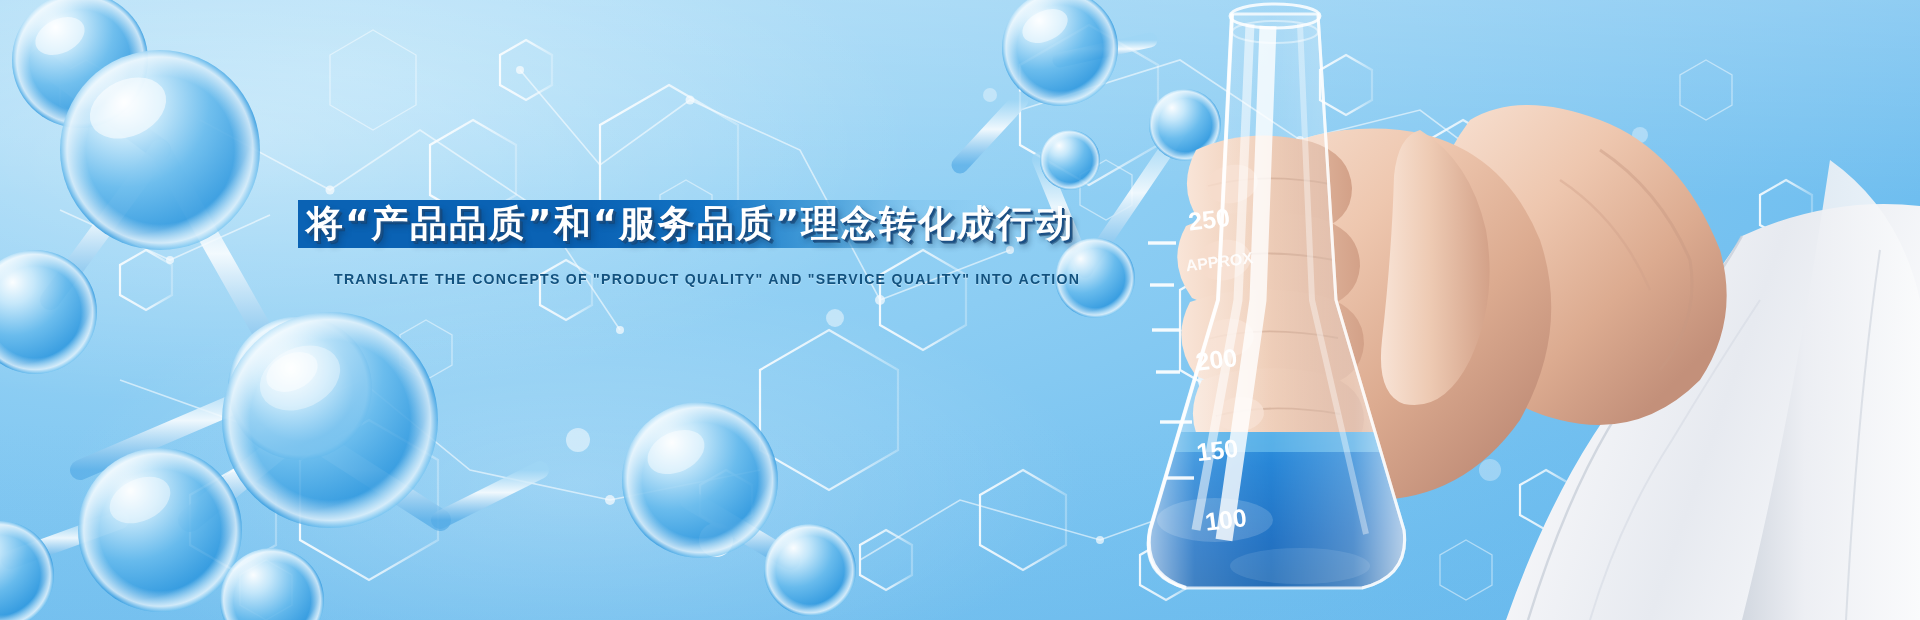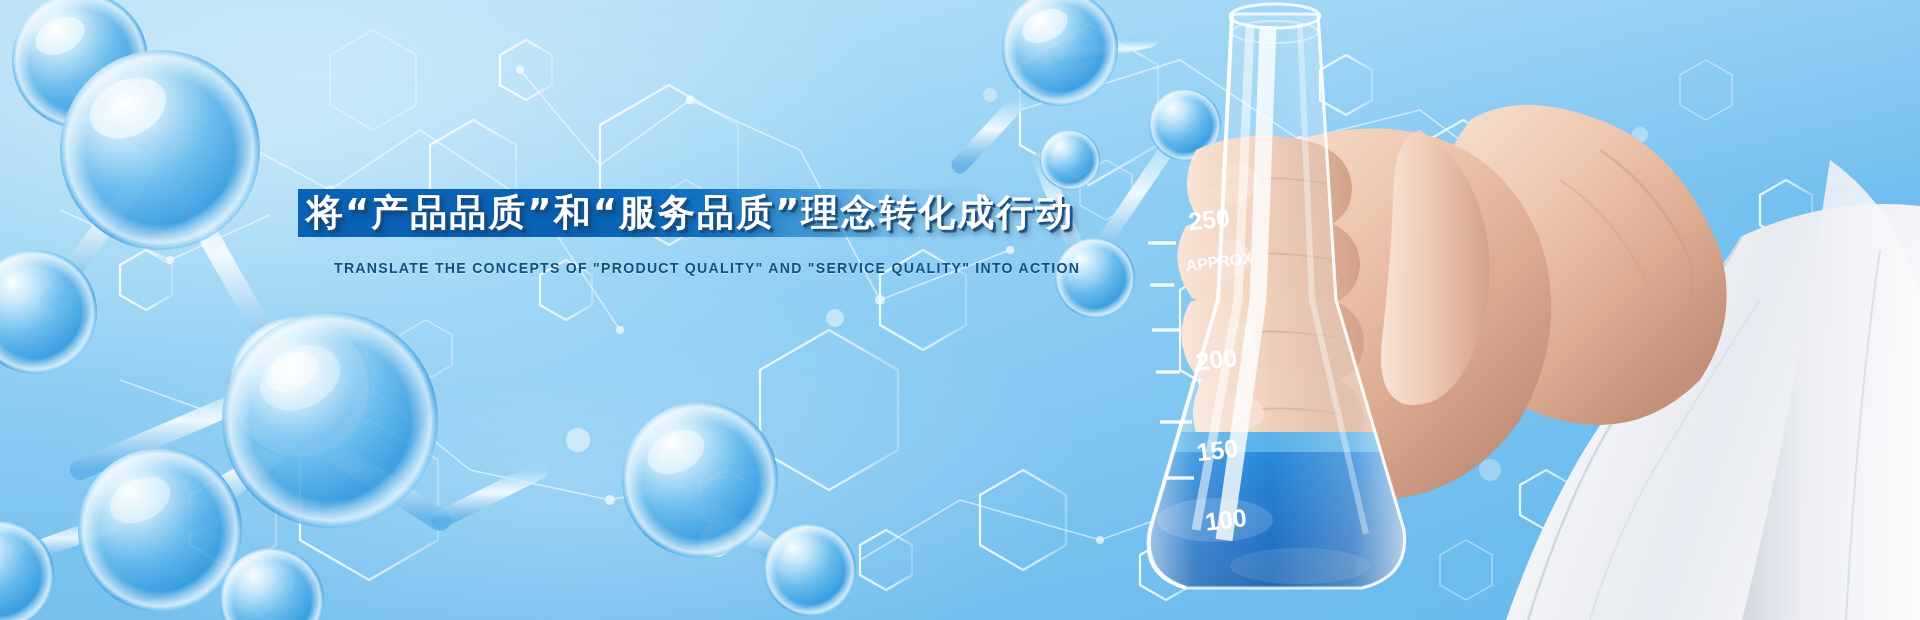--- a/index.html
+++ b/index.html
@@ -43,21 +43,21 @@
     position:absolute;
     top:0; right:0;
     width:920px; height:620px;
     pointer-events:none;
   }
 
   
   .text-block{
     position:absolute;
     left:298px;
-    top:189px;
+    top:200px;
     width:700px;
     text-align:center;
   }
 
   .headline-band{
     position:relative;
     display:block;
     height:48px;
     background:linear-gradient(90deg,
         #0a62b4 0%, #0a62b4 42%, #1273c4 58%,

